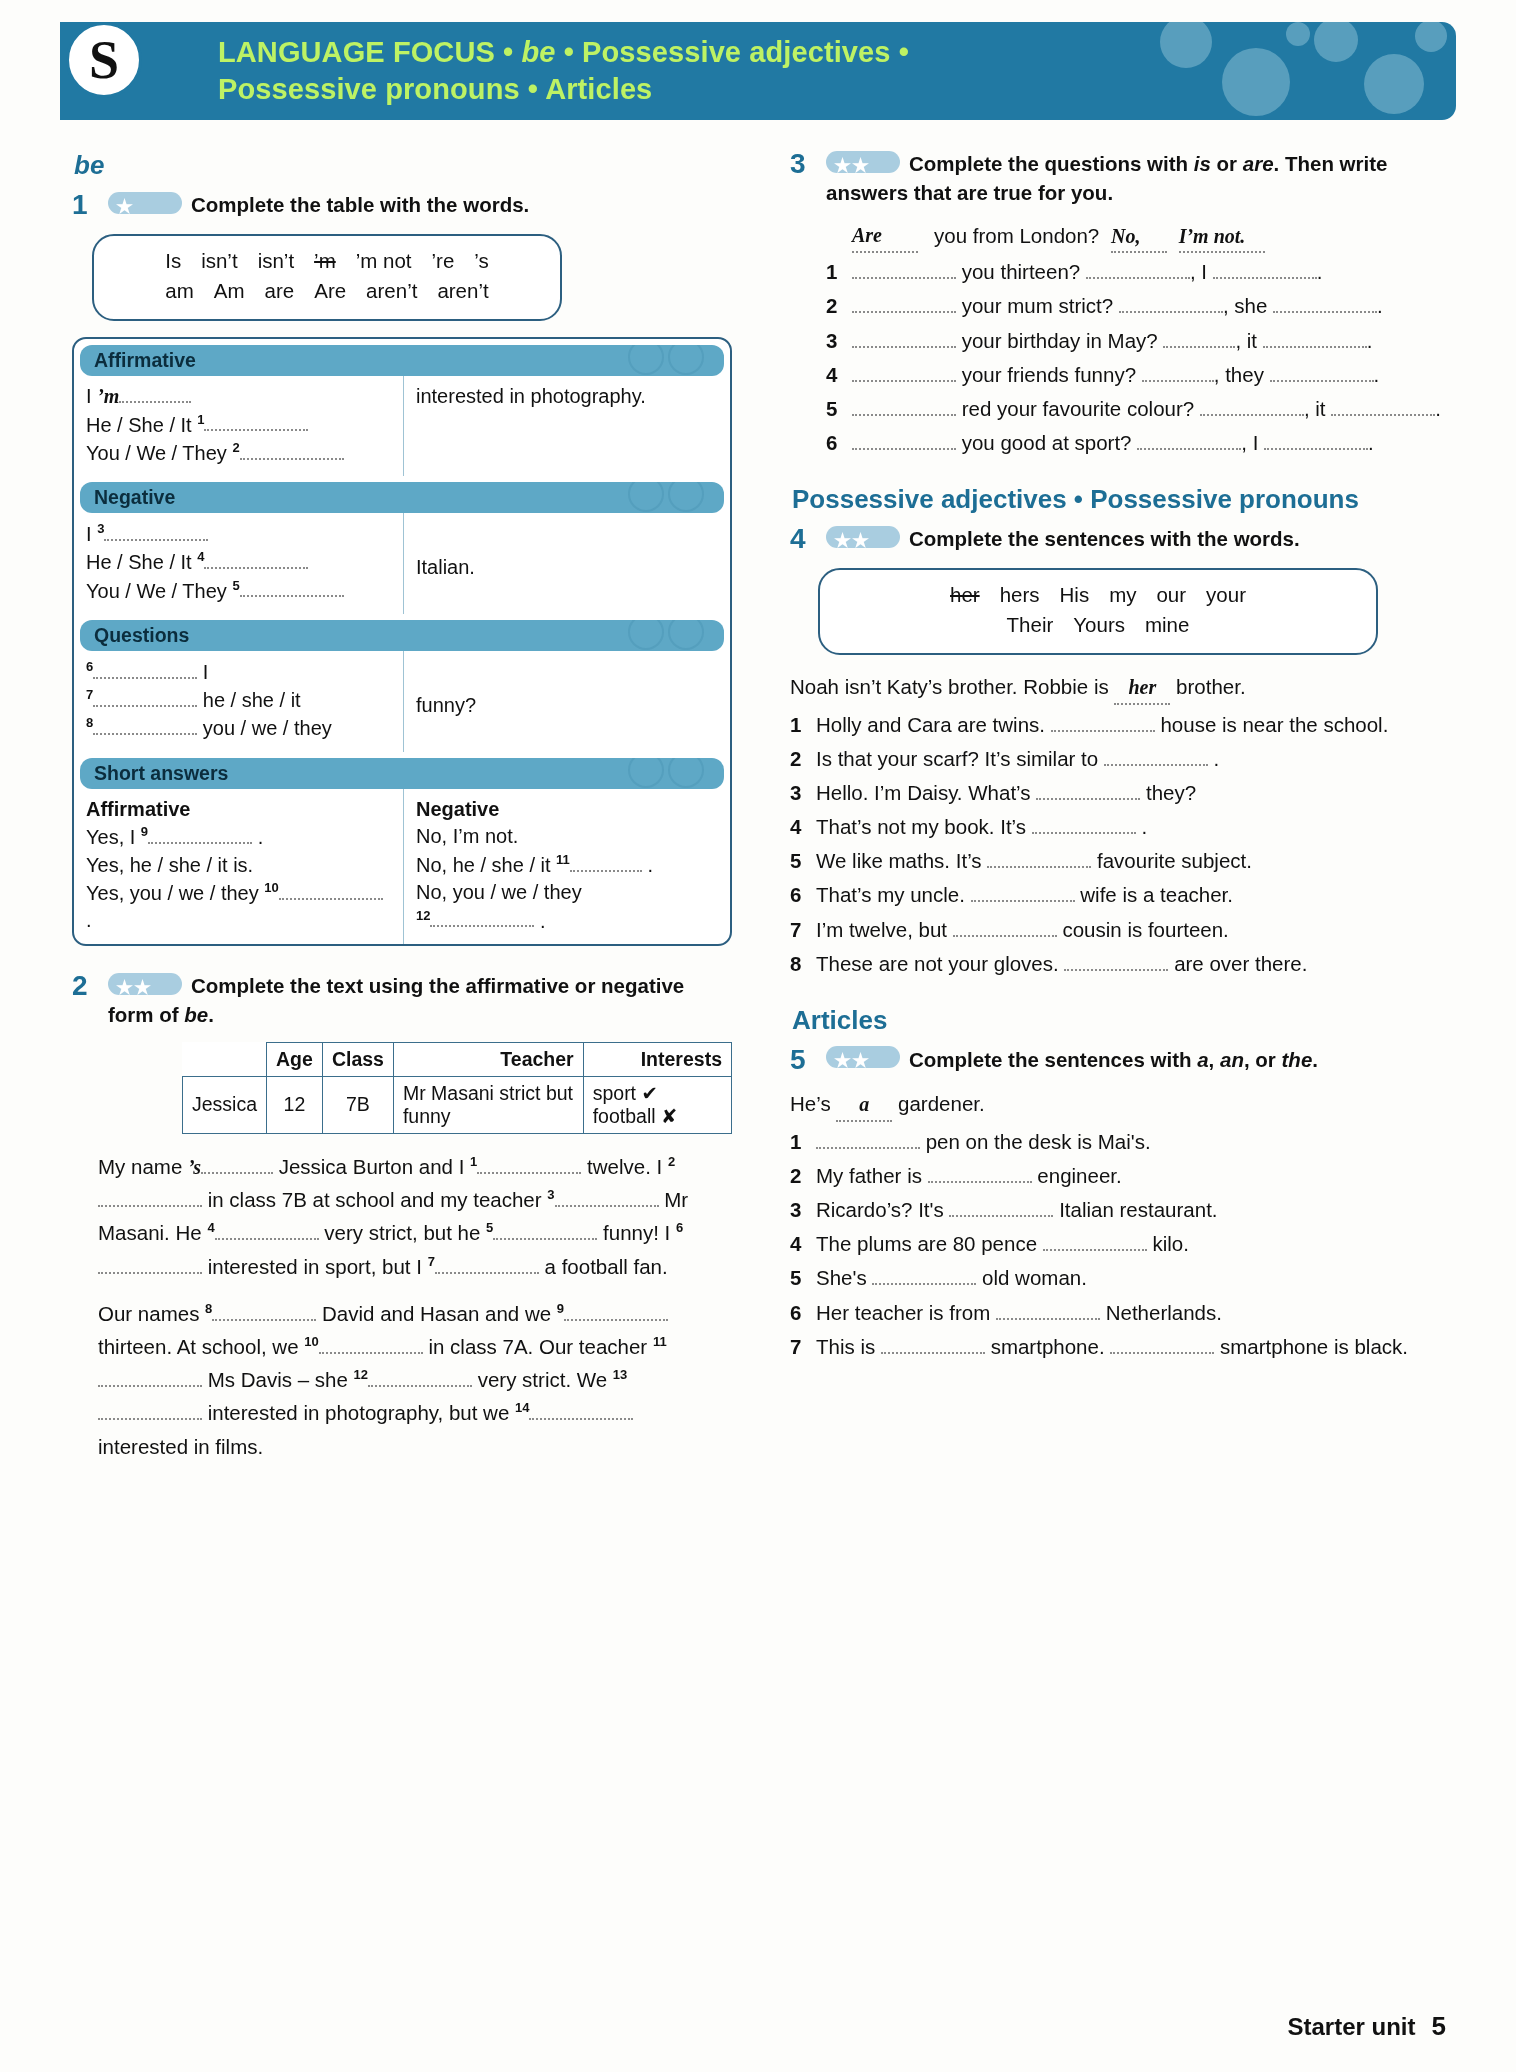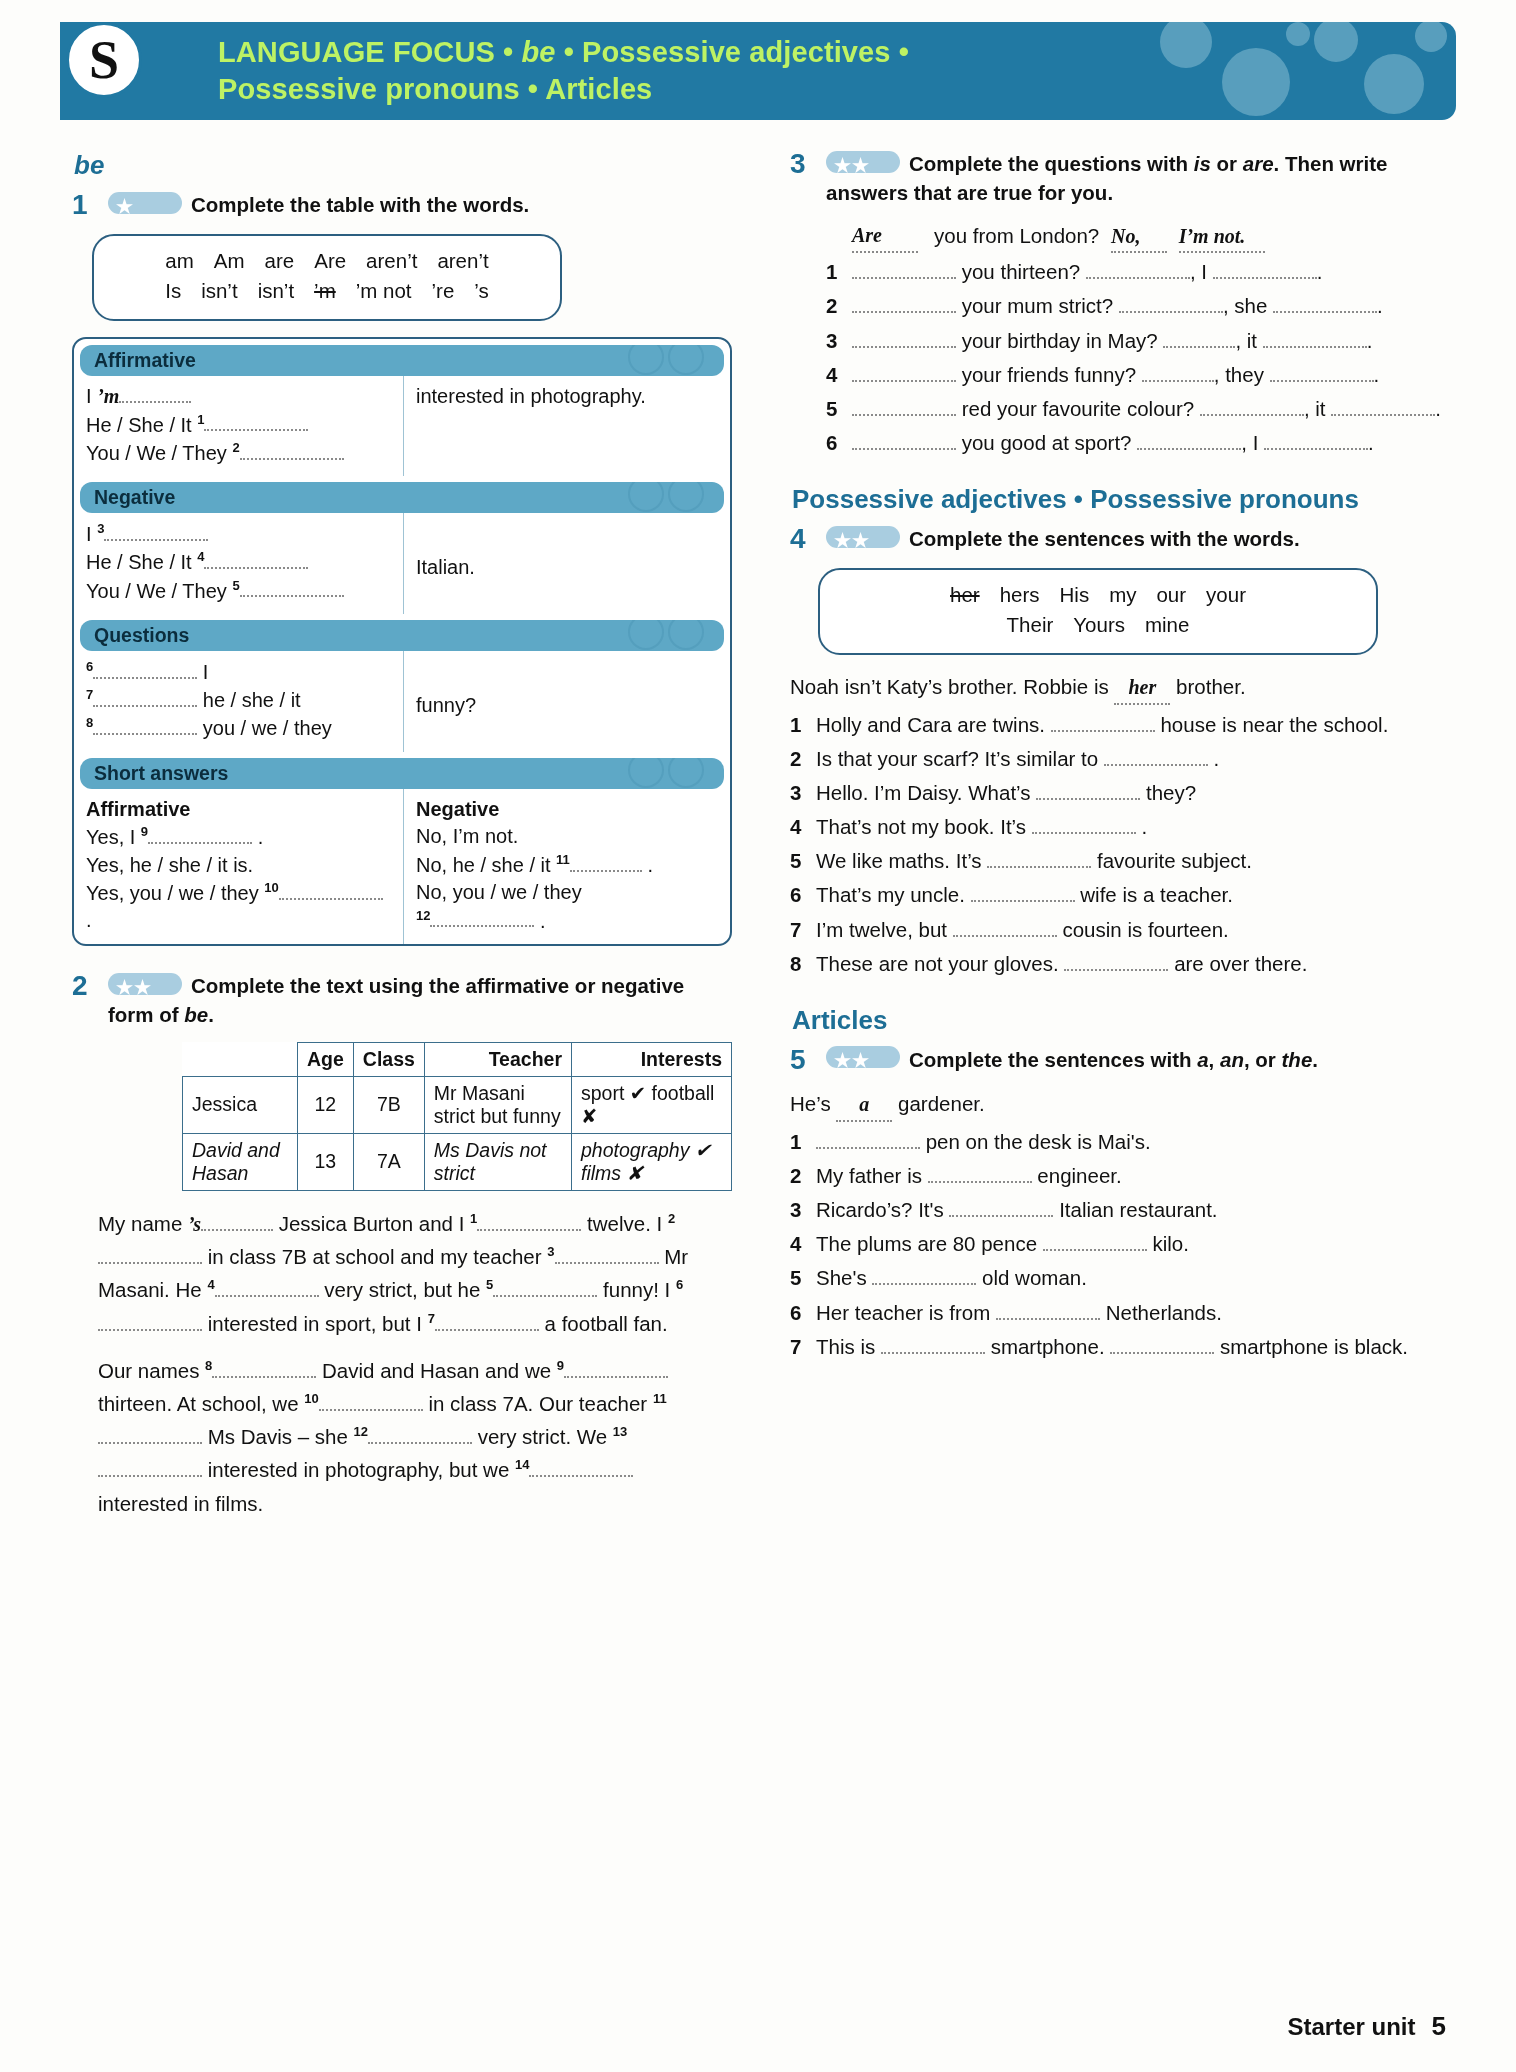--- a/index.html
+++ b/index.html
@@ -159,24 +159,24 @@
 
   <div class="ex">
     <div class="ex-num">1</div>
     <div class="ex-body">
       <span class="stars"><span class="st">★</span></span><span>Complete the table with the words.</span>
     </div>
   </div>
 
   <div class="wordbank" style="width:470px;margin-left:20px;">
     <div>
+      <span>Is</span><span>isn’t</span><span>isn’t</span><span class="struck">’m</span><span>’m not</span><span>’re</span><span>’s</span>
+    </div>
+    <div>
       <span>am</span><span>Am</span><span>are</span><span>Are</span><span>aren’t</span><span>aren’t</span>
-    </div>
-    <div>
-      <span>Is</span><span>isn’t</span><span>isn’t</span><span class="struck">’m</span><span>’m not</span><span>’re</span><span>’s</span>
     </div>
   </div>
 
   <div class="gtable">
 
     <div class="gband">
       <span>Affirmative</span>
       <svg class="circles" width="86" height="38">
         <circle cx="22" cy="20" r="17" fill="none" stroke="#4a94b3" stroke-width="2"></circle>
         <circle cx="62" cy="20" r="17" fill="none" stroke="#4a94b3" stroke-width="2"></circle>
@@ -268,27 +268,20 @@
       <th>Teacher</th>
       <th>Interests</th>
     </tr>
     <tr>
       <td>Jessica</td>
       <td class="ctr">12</td>
       <td class="ctr">7B</td>
       <td>Mr Masani strict but funny</td>
       <td>sport ✔ football ✘</td>
     </tr>
-    <tr>
-      <td class="ital">David and Hasan</td>
-      <td class="ctr">13</td>
-      <td class="ctr">7A</td>
-      <td class="ital">Ms Davis not strict</td>
-      <td class="ital">photography ✔ films ✘</td>
-    </tr>
   </tbody>
     </table>
 
   <div class="para">
     <span>My name </span><span class="hand">’s</span><span class="blank b-sm"></span><span> Jessica Burton and I </span><span class="sup">1</span><span class="blank b-md"></span><span> twelve. I </span><span class="sup">2</span><span class="blank b-md"></span><span> in class 7B at school and my teacher </span><span class="sup">3</span><span class="blank b-md"></span><span> Mr Masani. He </span><span class="sup">4</span><span class="blank b-md"></span><span> very strict, but he </span><span class="sup">5</span><span class="blank b-md"></span><span> funny! I </span><span class="sup">6</span><span class="blank b-md"></span><span> interested in sport, but I </span><span class="sup">7</span><span class="blank b-md"></span><span> a football fan.</span>
   </div>
 
   <div class="para">
     <span>Our names </span><span class="sup">8</span><span class="blank b-md"></span><span> David and Hasan and we </span><span class="sup">9</span><span class="blank b-md"></span><span> thirteen. At school, we </span><span class="sup">10</span><span class="blank b-md"></span><span> in class 7A. Our teacher </span><span class="sup">11</span><span class="blank b-md"></span><span> Ms Davis – she </span><span class="sup">12</span><span class="blank b-md"></span><span> very strict. We </span><span class="sup">13</span><span class="blank b-md"></span><span> interested in photography, but we </span><span class="sup">14</span><span class="blank b-md"></span><span> interested in films.</span>
   </div>

